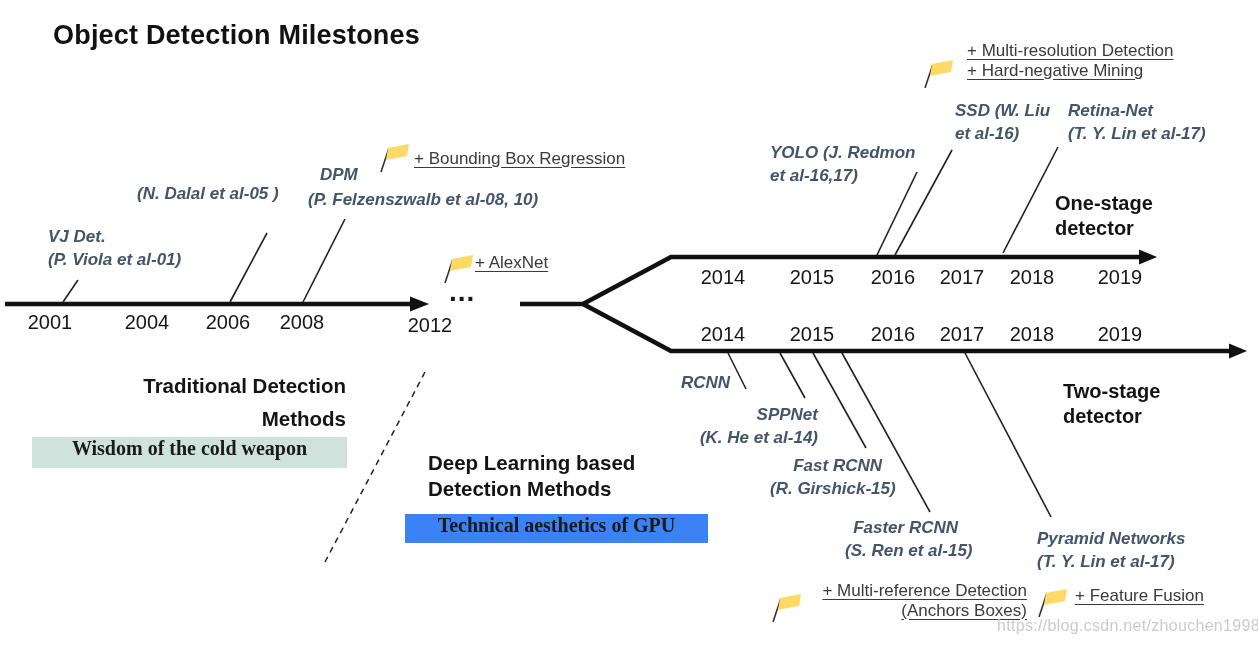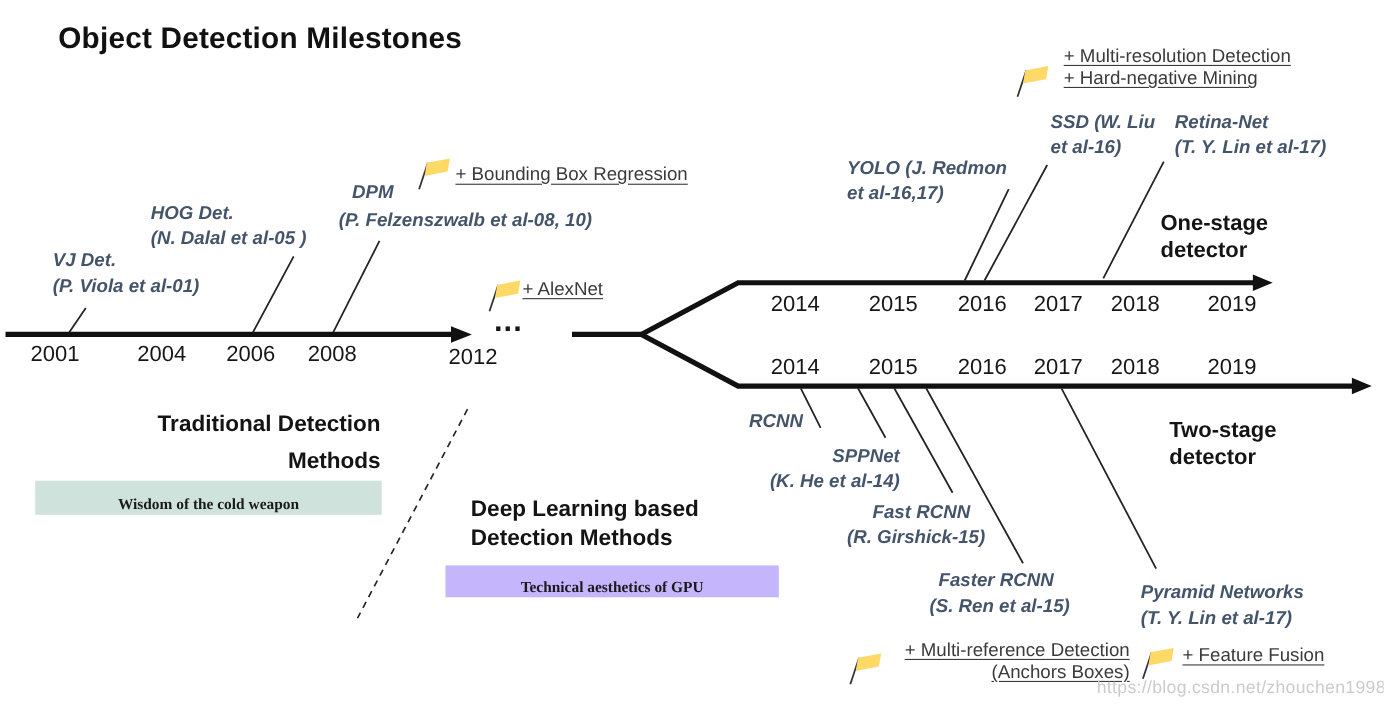--- a/index.html
+++ b/index.html
@@ -9,22 +9,22 @@
   #page-title{left:53px;top:20px;font-size:27px;font-weight:bold;color:#111;letter-spacing:.2px;}
   .year{position:absolute;transform:translateX(-50%);font-size:20px;color:#161616;white-space:nowrap;}
   .milestone{position:absolute;font-size:17px;font-weight:bold;font-style:italic;color:#44546a;
              line-height:23px;white-space:nowrap;}
   .milestone.right{text-align:right;}
   .annotation{position:absolute;font-size:17px;color:#3a3a3a;line-height:20px;white-space:nowrap;}
   .annotation span{text-decoration:underline;text-underline-offset:3px;}
   .annotation.right{text-align:right;}
   .branch-label{position:absolute;font-size:20px;font-weight:bold;color:#141414;line-height:25px;white-space:nowrap;}
   .era-label{position:absolute;font-size:20.5px;font-weight:bold;color:#141414;white-space:nowrap;}
-  .tagbox{position:absolute;display:flex;align-items:flex-end;justify-content:center;
-          font-family:"Liberation Serif",serif;font-weight:bold;font-size:14px;color:#1a1a1a;}
+  .tagbox{position:absolute;display:flex;align-items:flex-start;justify-content:center;
+          font-family:"Liberation Serif",serif;font-weight:bold;font-size:20px;color:#1a1a1a;}
   #ellipsis{left:449px;top:276px;font-size:28px;font-weight:bold;color:#161616;letter-spacing:1px;}
   #watermark{left:997px;top:617px;font-size:16px;color:#cbcbcb;letter-spacing:.3px;}
   svg{position:absolute;left:0;top:0;}
 </style>
 </head>
 <body>
 
 <div id="canvas">
 
   <svg width="1258" height="646" viewBox="0 0 1258 646">
@@ -89,21 +89,20 @@
   <span class="year" style="left:893px;top:323px;">2016</span>
   <span class="year" style="left:962px;top:323px;">2017</span>
   <span class="year" style="left:1032px;top:323px;">2018</span>
   <span class="year" style="left:1120px;top:323px;">2019</span>
 
   <div class="milestone" style="left:48px;top:225px;">
     <div>VJ Det.</div>
     <div>(P. Viola et al-01)</div>
   </div>
   <div class="milestone" style="left:137px;top:182px;">
-    <div>HOG Det.</div>
     <div>(N. Dalal et al-05 )</div>
   </div>
   <div class="milestone" style="left:320px;top:163px;">DPM</div>
   <div class="milestone" style="left:308px;top:188px;">(P. Felzenszwalb et al-08, 10)</div>
 
   <div class="milestone" style="left:770px;top:141px;">
     <div>YOLO (J. Redmon</div>
     <div>et al-16,17)</div>
   </div>
   <div class="milestone" style="left:955px;top:99px;">
@@ -167,19 +166,19 @@
     <div>Methods</div>
   </div>
   <div class="era-label" style="left:428px;top:450px;line-height:26px;">
     <div>Deep Learning based</div>
     <div>Detection Methods</div>
   </div>
 
   <div class="tagbox" style="left:32px;top:437px;width:315px;height:31px;background:#cfe3dc;">
     <span>Wisdom of the cold weapon</span>
   </div>
-  <div class="tagbox" style="left:405px;top:514px;width:303px;height:29px;background:#c4b5fd;">
+  <div class="tagbox" style="left:405px;top:514px;width:303px;height:29px;background:#3b82f6;">
     <span>Technical aesthetics of GPU</span>
   </div>
 
   <div class="abs" id="watermark">https://blog.csdn.net/zhouchen1998</div>
 
 </div>
 
 </body></html>

